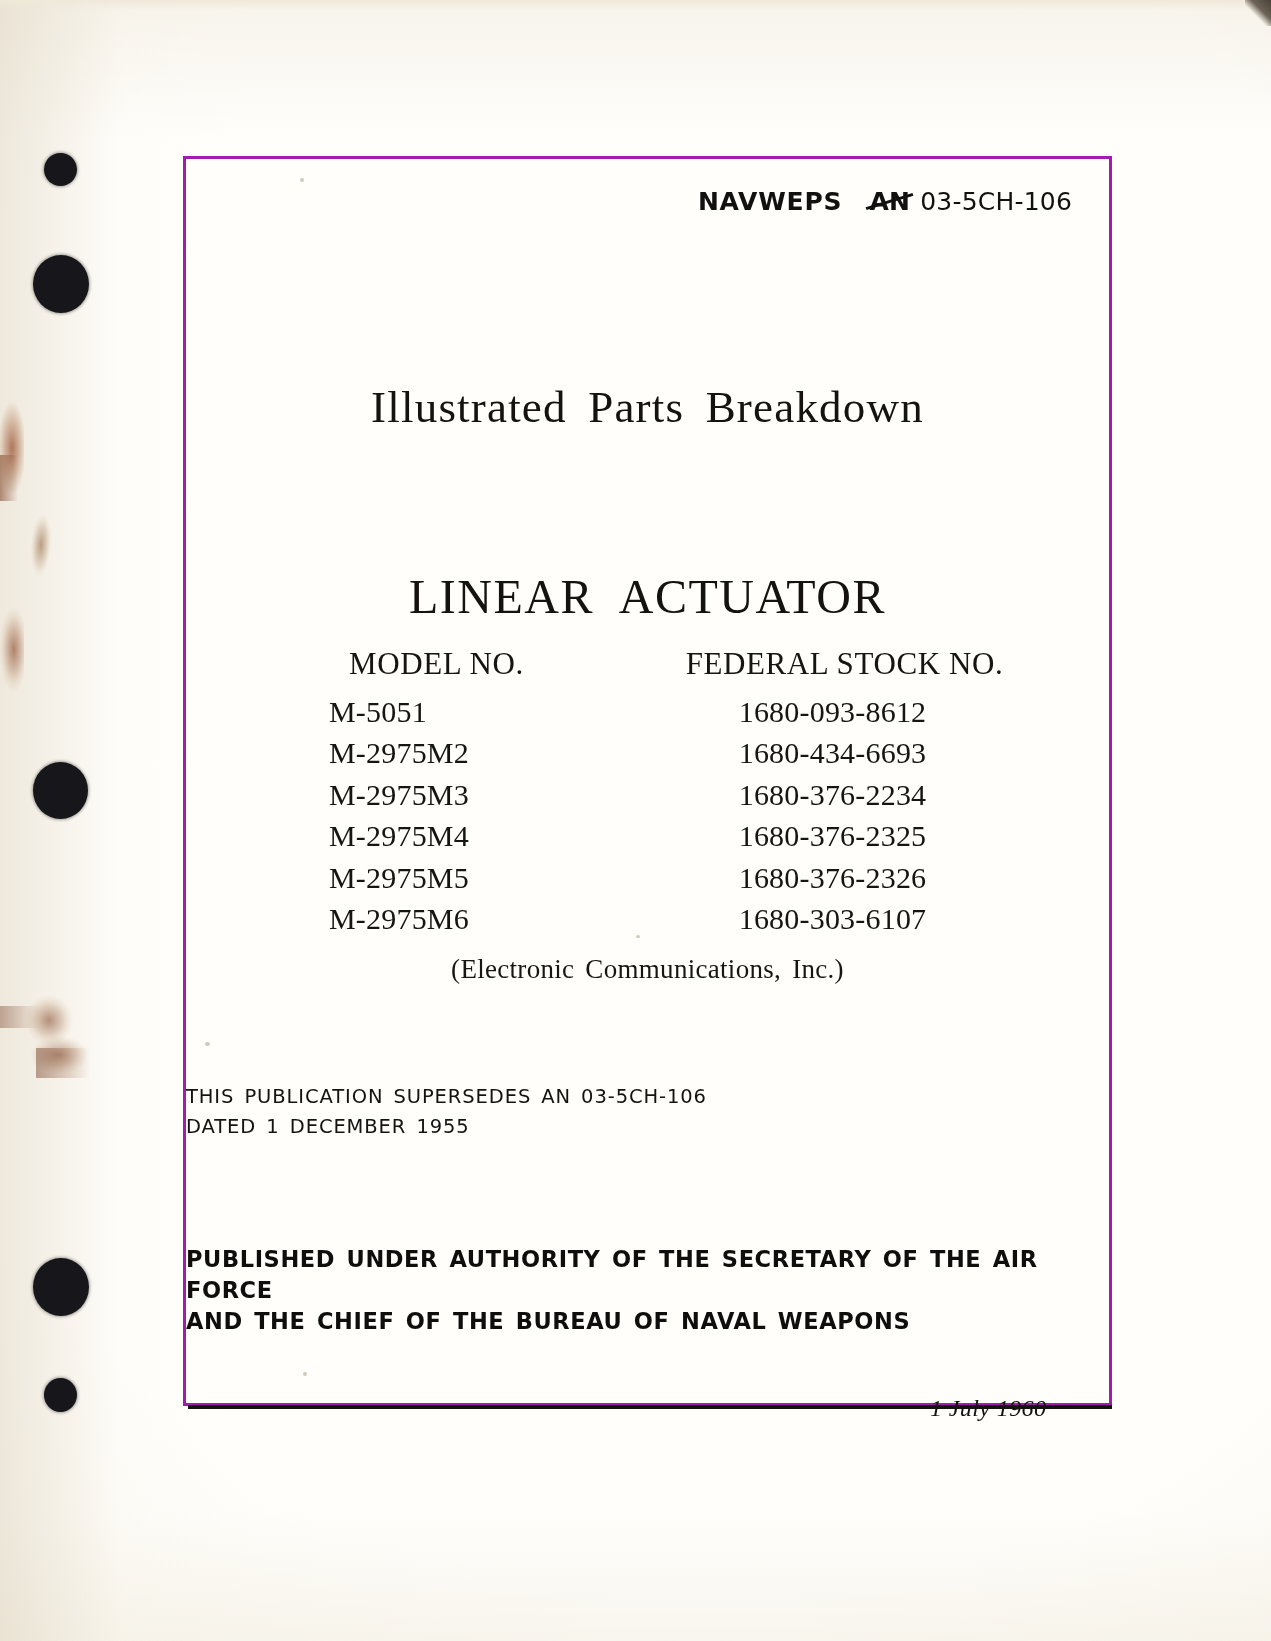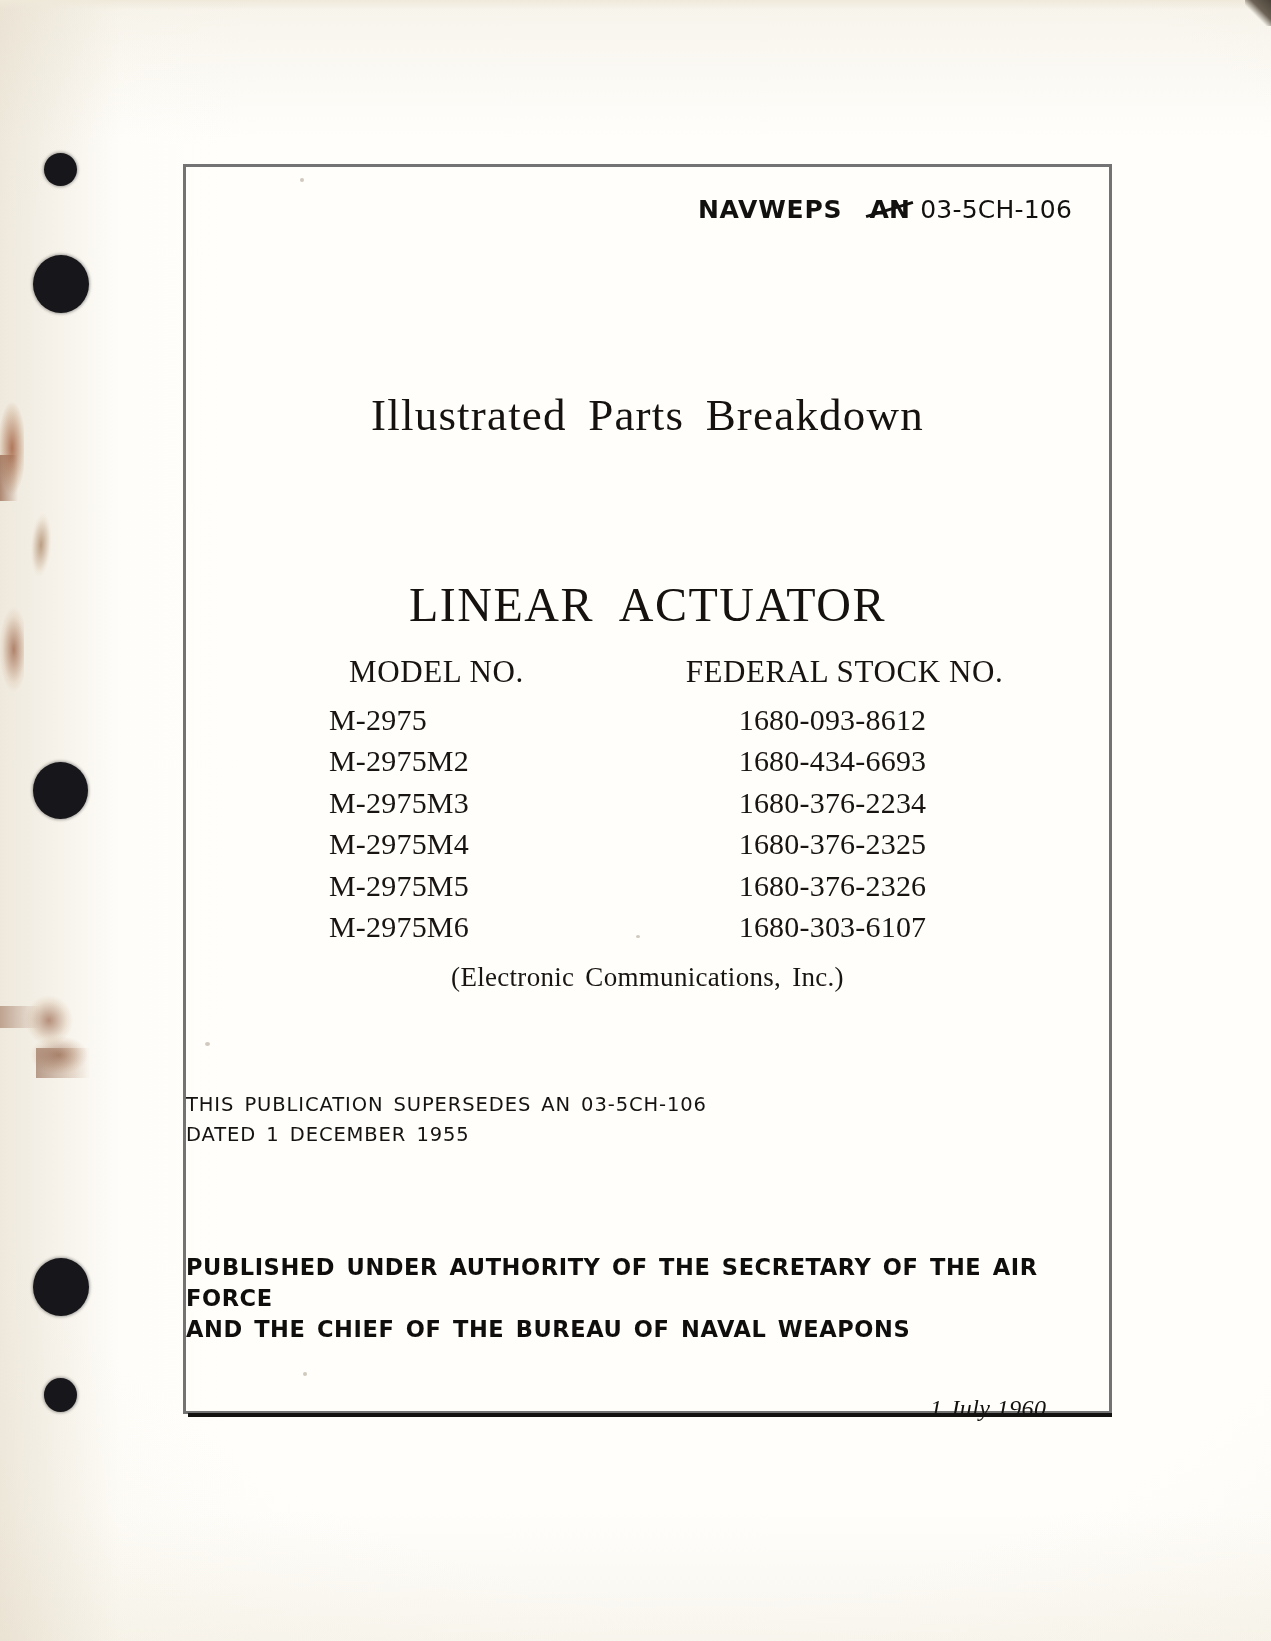--- a/index.html
+++ b/index.html
@@ -96,24 +96,24 @@
     position: absolute;
     background: rgba(120,104,78,0.35);
     border-radius: 50%;
     pointer-events: none;
   }
 
   
   .frame {
     position: absolute;
     left: 183px;
-    top: 164px;
+    top: 156px;
     width: 929px;
     height: 1250px;
-    border: 3px solid #737373;
+    border: 3px solid #a21caf;
     box-sizing: border-box;
     background: transparent;
   }
   
   .frame::after {
     content: "";
     position: absolute;
     left: 2px; right: -3px; bottom: -6px;
     height: 4px;
     background: #141210;
@@ -319,21 +319,21 @@
 
       <div class="title-unit">LINEAR  ACTUATOR</div>
 
       <div class="parts-table">
         <div class="pt-head">
           <div class="col-model">MODEL NO.</div>
           <div class="col-stock">FEDERAL STOCK NO.</div>
         </div>
 
         <div class="pt-row">
-          <div class="col-model">M-2975</div>
+          <div class="col-model">M-5051</div>
           <div class="col-stock">1680-093-8612</div>
         </div>
         <div class="pt-row">
           <div class="col-model">M-2975M2</div>
           <div class="col-stock">1680-434-6693</div>
         </div>
         <div class="pt-row">
           <div class="col-model">M-2975M3</div>
           <div class="col-stock">1680-376-2234</div>
         </div>

